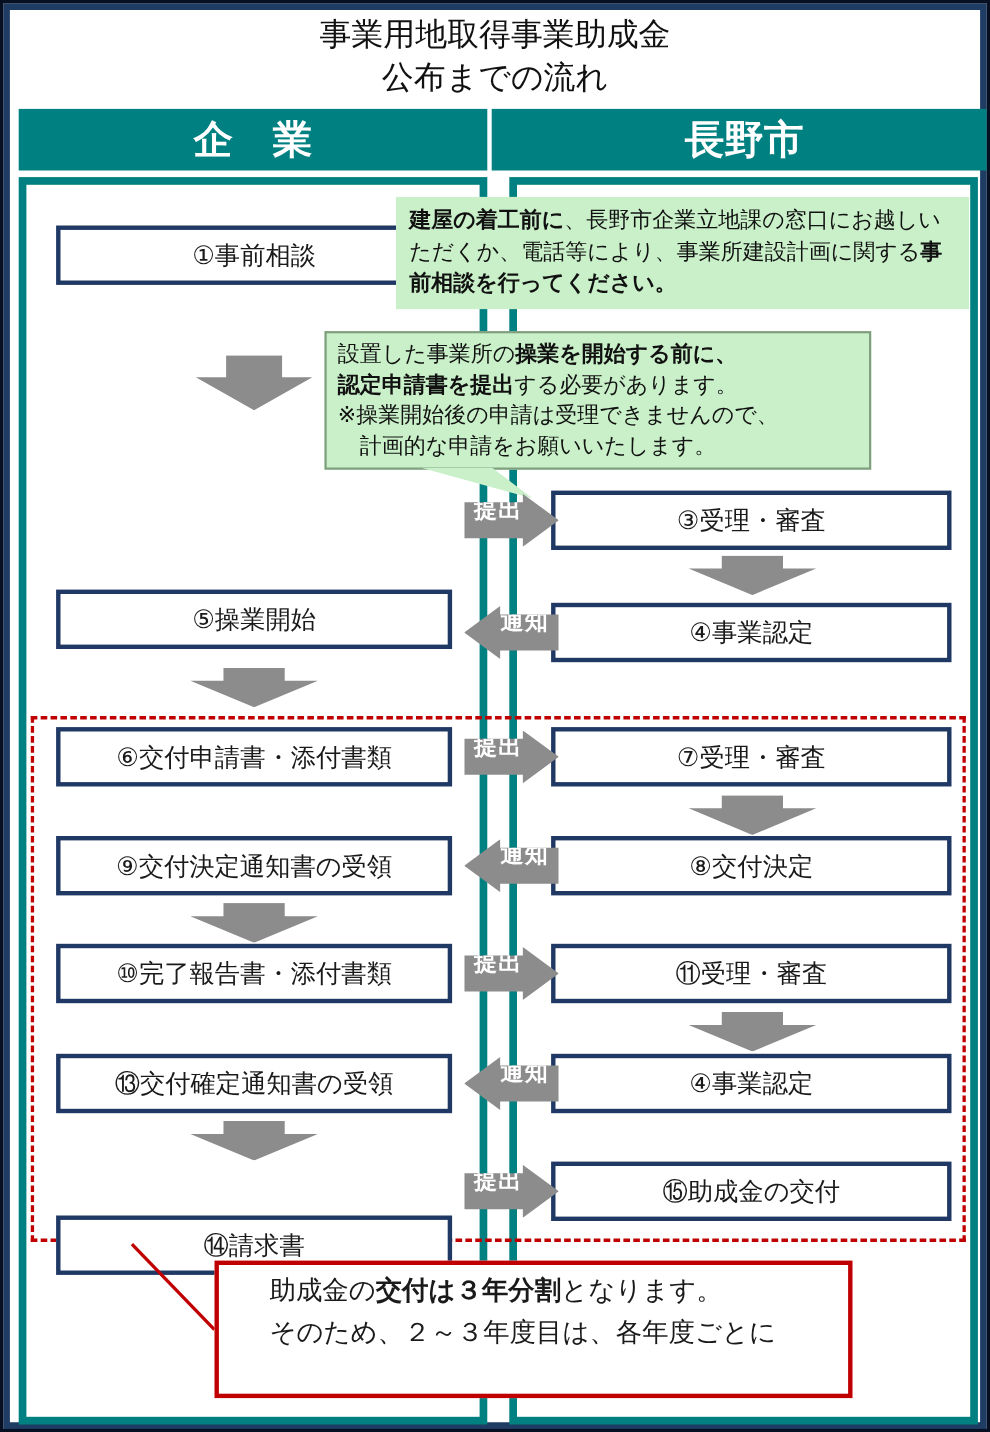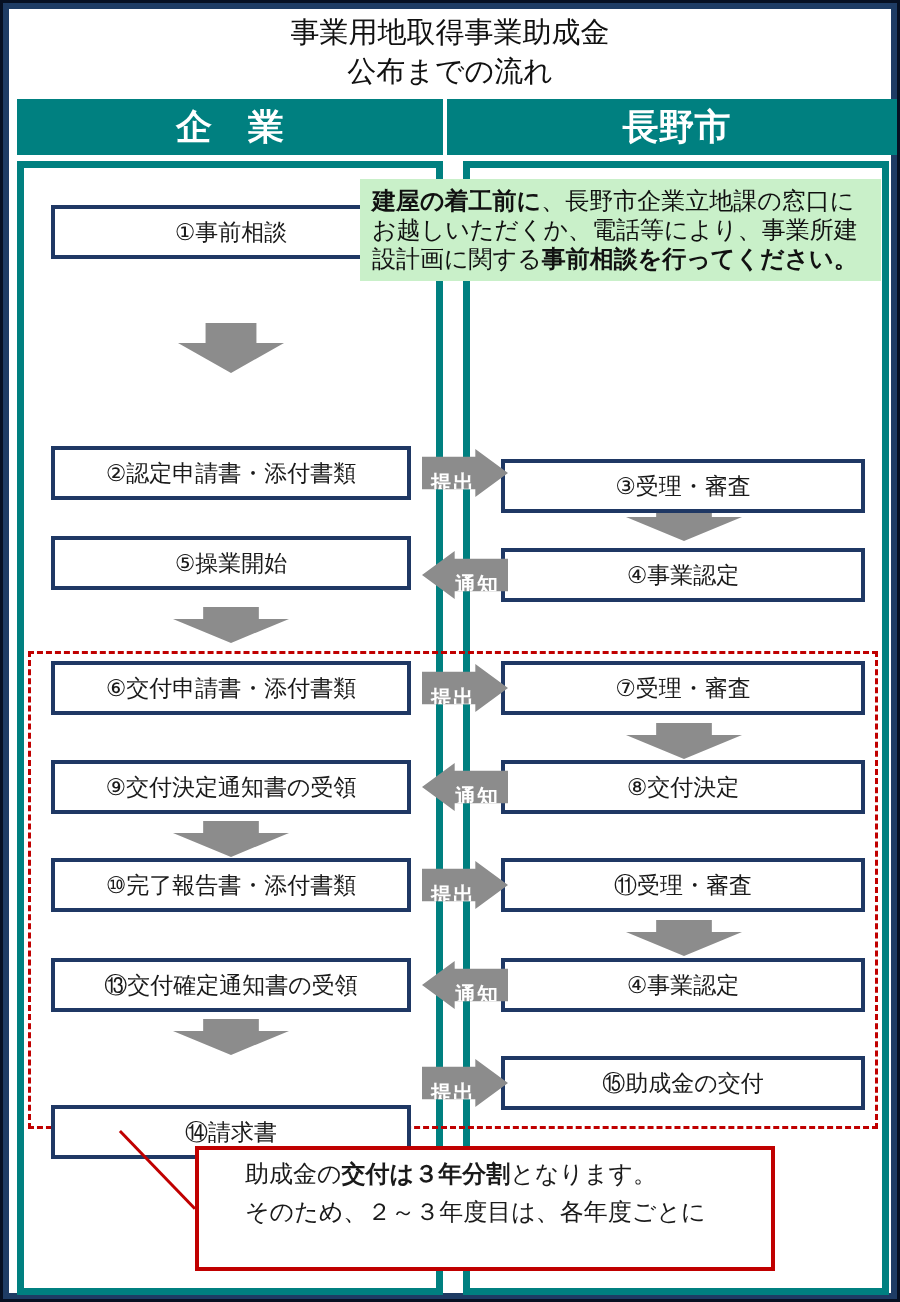--- a/index.html
+++ b/index.html
@@ -13,28 +13,28 @@
   .title{position:absolute;top:10px;left:0;width:100%;text-align:center;
     font-size:29px;line-height:39px;color:#111;z-index:2;}
   .colheader{position:absolute;top:96px;height:56px;background:#008080;color:#fff;
     display:flex;align-items:center;justify-content:center;font-size:36px;font-weight:bold;z-index:1;}
   .panel{position:absolute;top:158px;height:1134px;border:7px solid #008080;background:transparent;z-index:1;}
   .fbox{position:absolute;height:54px;background:#fff;border:4px solid #1f3864;
     display:flex;align-items:center;justify-content:center;font-size:23px;color:#1a1a1a;z-index:3;}
   .fbox-left{left:48px;width:360px;}
   .fbox-right{left:498px;width:364px;}
   .badge{position:absolute;left:419px;width:86px;height:48px;background:#8c8c8c;color:#fff;
-    font-weight:bold;font-size:21px;display:flex;align-items:flex-end;z-index:6;letter-spacing:1px;}
+    font-weight:bold;font-size:21px;display:flex;align-items:flex-start;z-index:6;letter-spacing:1px;}
   .badge.right{clip-path:polygon(0 16%,62% 16%,62% 0,100% 50%,62% 100%,62% 84%,0 84%);padding-left:9px;}
   .badge.left{clip-path:polygon(100% 16%,38% 16%,38% 0,0 50%,38% 100%,38% 84%,100% 84%);justify-content:flex-end;padding-right:9px;}
   .darrow{position:absolute;background:#8c8c8c;width:116px;height:36px;z-index:2;
     clip-path:polygon(26% 0,74% 0,74% 33%,100% 33%,50% 100%,0 33%,26% 33%);}
   .darrow.big{width:106px;height:50px;
     clip-path:polygon(26% 0,74% 0,74% 40%,100% 40%,50% 100%,0 40%,26% 40%);}
-  .callout{position:absolute;background:#c9f0c9;color:#111;z-index:5;font-size:24px;}
+  .callout{position:absolute;background:#c9f0c9;color:#111;z-index:5;font-size:20px;}
   .callout .b{font-weight:bold;}
   .co1{left:357px;top:176px;width:521px;height:102px;padding:7px 12px;line-height:29px;}
   .co2{left:292px;top:298px;width:497px;height:126px;border:2px solid #7f9f7f;
     padding:5px 10px;line-height:28px;}
   .bubble-tail{position:absolute;left:85px;top:100%;width:105px;height:28px;background:#c9f0c9;
     clip-path:polygon(0 0,62% 0,97% 100%);}
   .dashed-outline{position:absolute;left:25px;top:648px;width:850px;height:478px;
     border:3px dashed #c00000;z-index:2;}
   .note-line{position:absolute;left:118px;top:1127px;width:108px;height:0;
     border-top:3px solid #c00000;transform:rotate(46deg);transform-origin:0 0;z-index:7;}
@@ -61,43 +61,40 @@
   </div>
 
   <div class="panel" style="left:14px;width:426px;"></div>
   <div class="panel" style="left:460px;width:426px;"></div>
 
   <div class="dashed-outline"></div>
 
   <div class="fbox fbox-left" style="top:202px;">
     <span>①事前相談</span>
   </div>
-  <div class="fbox fbox-left" style="top:443px;">
-    <span>②認定申請書・添付書類</span>
-  </div>
   <div class="fbox fbox-left" style="top:533px;">
     <span>⑤操業開始</span>
   </div>
   <div class="fbox fbox-left" style="top:658px;">
     <span>⑥交付申請書・添付書類</span>
   </div>
   <div class="fbox fbox-left" style="top:757px;">
     <span>⑨交付決定通知書の受領</span>
   </div>
   <div class="fbox fbox-left" style="top:855px;">
     <span>⑩完了報告書・添付書類</span>
   </div>
   <div class="fbox fbox-left" style="top:955px;">
     <span>⑬交付確定通知書の受領</span>
   </div>
   <div class="fbox fbox-left" style="top:1102px;">
     <span>⑭請求書</span>
   </div>
 
-  <div class="fbox fbox-right" style="top:443px;margin-top:13px;">
+  <div class="fbox fbox-right" style="top:443px;">
     <span>③受理・審査</span>
   </div>
   <div class="fbox fbox-right" style="top:545px;">
     <span>④事業認定</span>
   </div>
   <div class="fbox fbox-right" style="top:658px;">
     <span>⑦受理・審査</span>
   </div>
   <div class="fbox fbox-right" style="top:757px;">
     <span>⑧交付決定</span>
@@ -139,20 +136,27 @@
   <div class="darrow" style="left:170px;top:604px;"></div>
   <div class="darrow" style="left:623px;top:720px;"></div>
   <div class="darrow" style="left:170px;top:818px;"></div>
   <div class="darrow" style="left:623px;top:917px;"></div>
   <div class="darrow" style="left:170px;top:1016px;"></div>
 
   <div class="callout co1">
     <span class="b">建屋の着工前に</span><span>、長野市企業立地課の窓口にお越しいただくか、電話等により、事業所建設計画に関する</span><span class="b">事前相談を行ってください。</span>
   </div>
 
+  <div class="callout co2">
+    <div><span>設置した事業所の</span><span class="b">操業を開始する前に、</span></div>
+    <div><span class="b">認定申請書を提出</span><span>する必要があります。</span></div>
+    <div>※操業開始後の申請は受理できませんので、</div>
+    <div>　計画的な申請をお願いいたします。</div>
+    <div class="bubble-tail"></div>
+  </div>
 
   <div class="note-line"></div>
 
   <div class="note">
     <div><span>助成金の</span><span class="b">交付は３年分割</span><span>となります。</span></div>
     <div>そのため、２～３年度目は、各年度ごとに</div>
   </div>
 
 </div>
 

